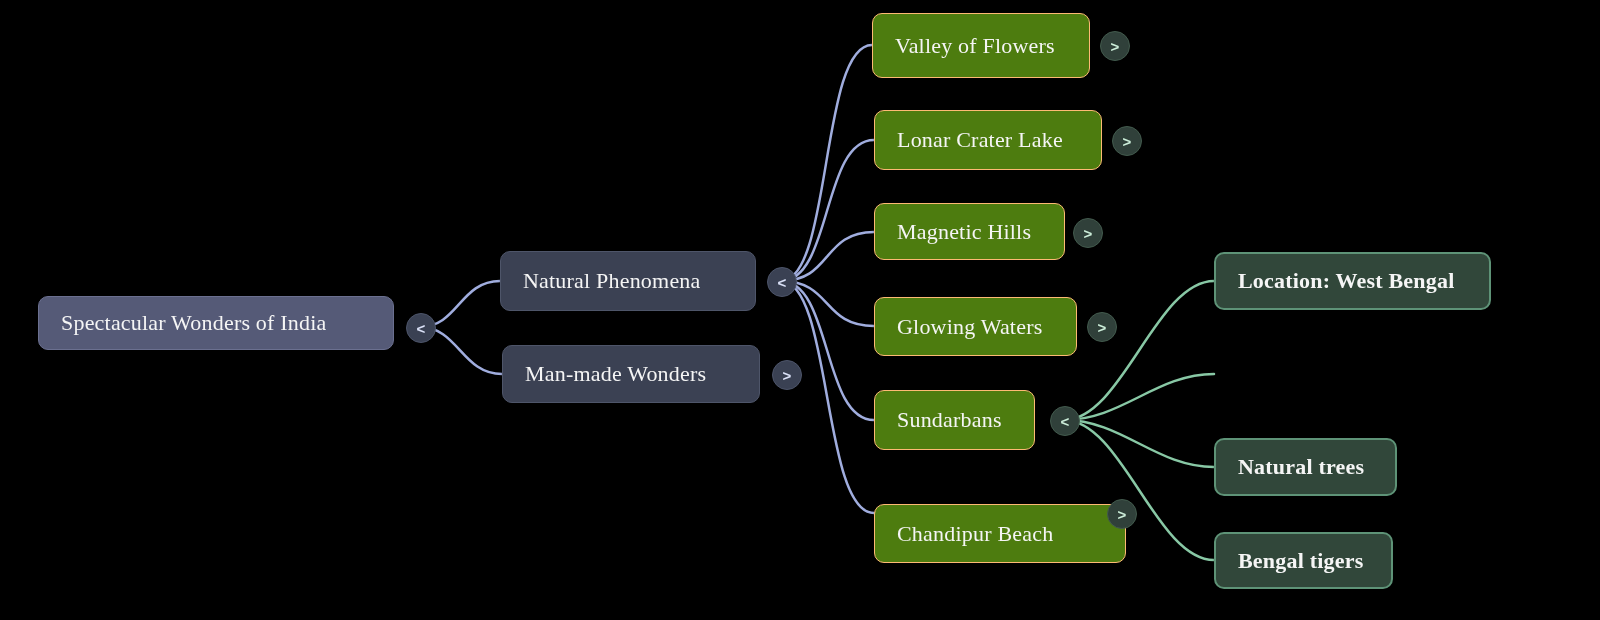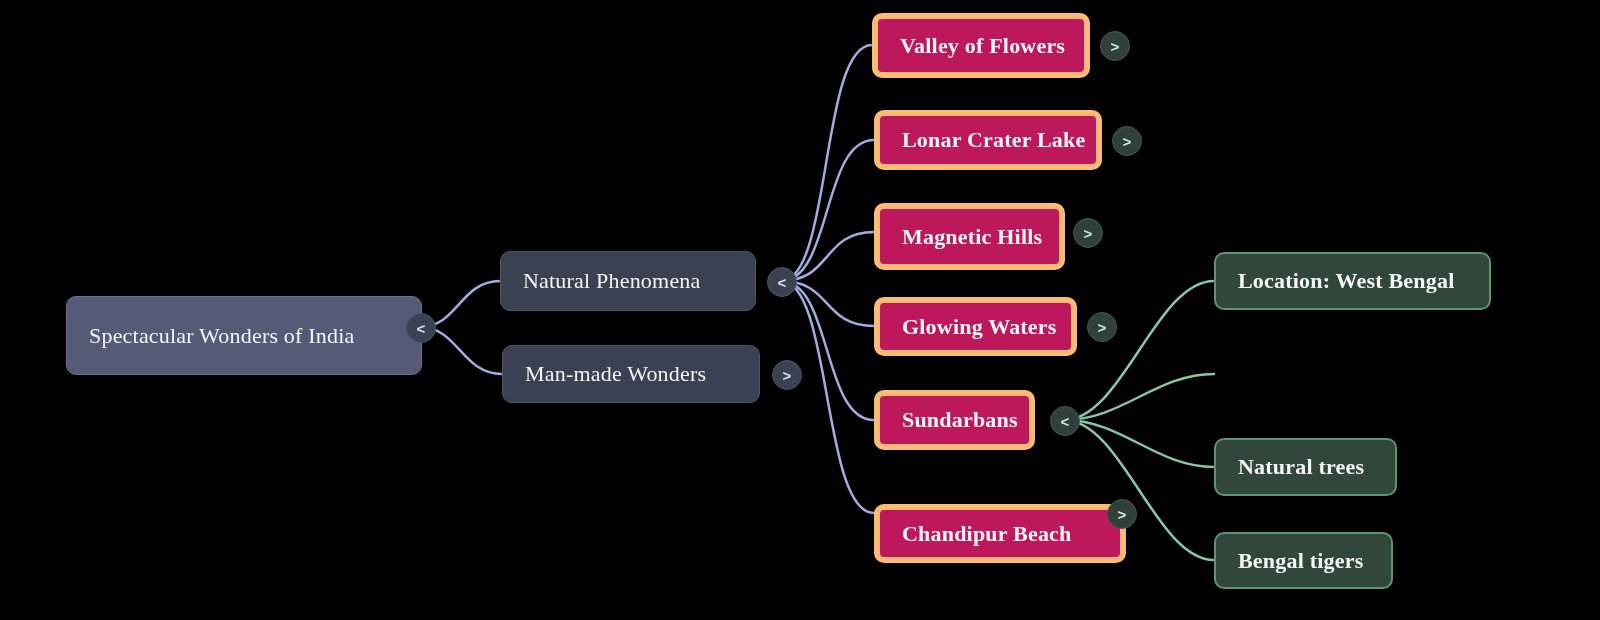--- a/index.html
+++ b/index.html
@@ -19,21 +19,21 @@
     padding:0 22px;
     border-radius:10px;
     color:#f5f5f5;
     font-size:22px;
     letter-spacing:.2px;
     cursor:pointer;
     white-space:nowrap;
   }
   .l0{background:#555a77;border:1px solid #6b7090;box-shadow:0 2px 2px rgba(0,0,0,.45);}
   .l1{background:#3b4153;border:1px solid #4e5569;box-shadow:0 2px 2px rgba(0,0,0,.45);}
-  .l2{background:#be185d;border:6px solid #fdba74;box-shadow:0 2px 2px rgba(0,0,0,.45);font-weight:bold;}
+  .l2{background:#4d7c0f;border:1px solid #fdba74;box-shadow:0 2px 2px rgba(0,0,0,.45);}
   .l3{background:#31473a;border:2px solid #5e9377;box-shadow:0 2px 2px rgba(0,0,0,.45);font-weight:bold;}
   .toggle{
     position:absolute;
     width:28px;height:28px;border-radius:50%;
     display:flex;align-items:center;justify-content:center;
     font-family:"Liberation Sans", sans-serif;
     font-size:15px;font-weight:bold;
     cursor:pointer;user-select:none;
   }
   .toggle-blue{background:#3a4153;color:#dbe2f8;border:1px solid #4c5469;}
@@ -52,21 +52,21 @@
     <path class="edge" d="M781,281 C832,281 822,232 874,232" stroke="#a9b6ea"></path>
     <path class="edge" d="M781,281 C832,281 822,326 874,326" stroke="#a9b6ea"></path>
     <path class="edge" d="M781,281 C832,281 822,420 874,420" stroke="#a9b6ea"></path>
     <path class="edge" d="M781,281 C832,281 822,513 874,513" stroke="#a9b6ea"></path>
     <path class="edge" d="M1064,420 C1122,420 1156,281 1214,281" stroke="#8fd3ae"></path>
     <path class="edge" d="M1064,420 C1122,420 1156,374 1214,374" stroke="#8fd3ae"></path>
     <path class="edge" d="M1064,420 C1122,420 1156,467 1214,467" stroke="#8fd3ae"></path>
     <path class="edge" d="M1064,420 C1122,420 1156,560 1214,560" stroke="#8fd3ae"></path>
   </svg>
 
-  <div class="node l0" style="left:38px;top:296px;width:356px;height:79px;margin-left:28px;">
+  <div class="node l0" style="left:38px;top:296px;width:356px;height:54px;">
     <span>Spectacular Wonders of India</span>
   </div>
   <div class="toggle toggle-blue" style="left:406px;top:313px;">&lt;</div>
 
   <div class="node l1" style="left:500px;top:251px;width:256px;height:60px;">
     <span>Natural Phenomena</span>
   </div>
   <div class="toggle toggle-blue" style="left:767px;top:267px;">&lt;</div>
 
   <div class="node l1" style="left:502px;top:345px;width:258px;height:58px;">
@@ -77,21 +77,21 @@
   <div class="node l2" style="left:872px;top:13px;width:218px;height:65px;">
     <span>Valley of Flowers</span>
   </div>
   <div class="toggle toggle-green" style="left:1100px;top:31px;">&gt;</div>
 
   <div class="node l2" style="left:874px;top:110px;width:228px;height:60px;">
     <span>Lonar Crater Lake</span>
   </div>
   <div class="toggle toggle-green" style="left:1112px;top:126px;">&gt;</div>
 
-  <div class="node l2" style="left:874px;top:203px;width:191px;height:67px;">
+  <div class="node l2" style="left:874px;top:203px;width:191px;height:57px;">
     <span>Magnetic Hills</span>
   </div>
   <div class="toggle toggle-green" style="left:1073px;top:218px;">&gt;</div>
 
   <div class="node l2" style="left:874px;top:297px;width:203px;height:59px;">
     <span>Glowing Waters</span>
   </div>
   <div class="toggle toggle-green" style="left:1087px;top:312px;">&gt;</div>
 
   <div class="node l2" style="left:874px;top:390px;width:161px;height:60px;">

